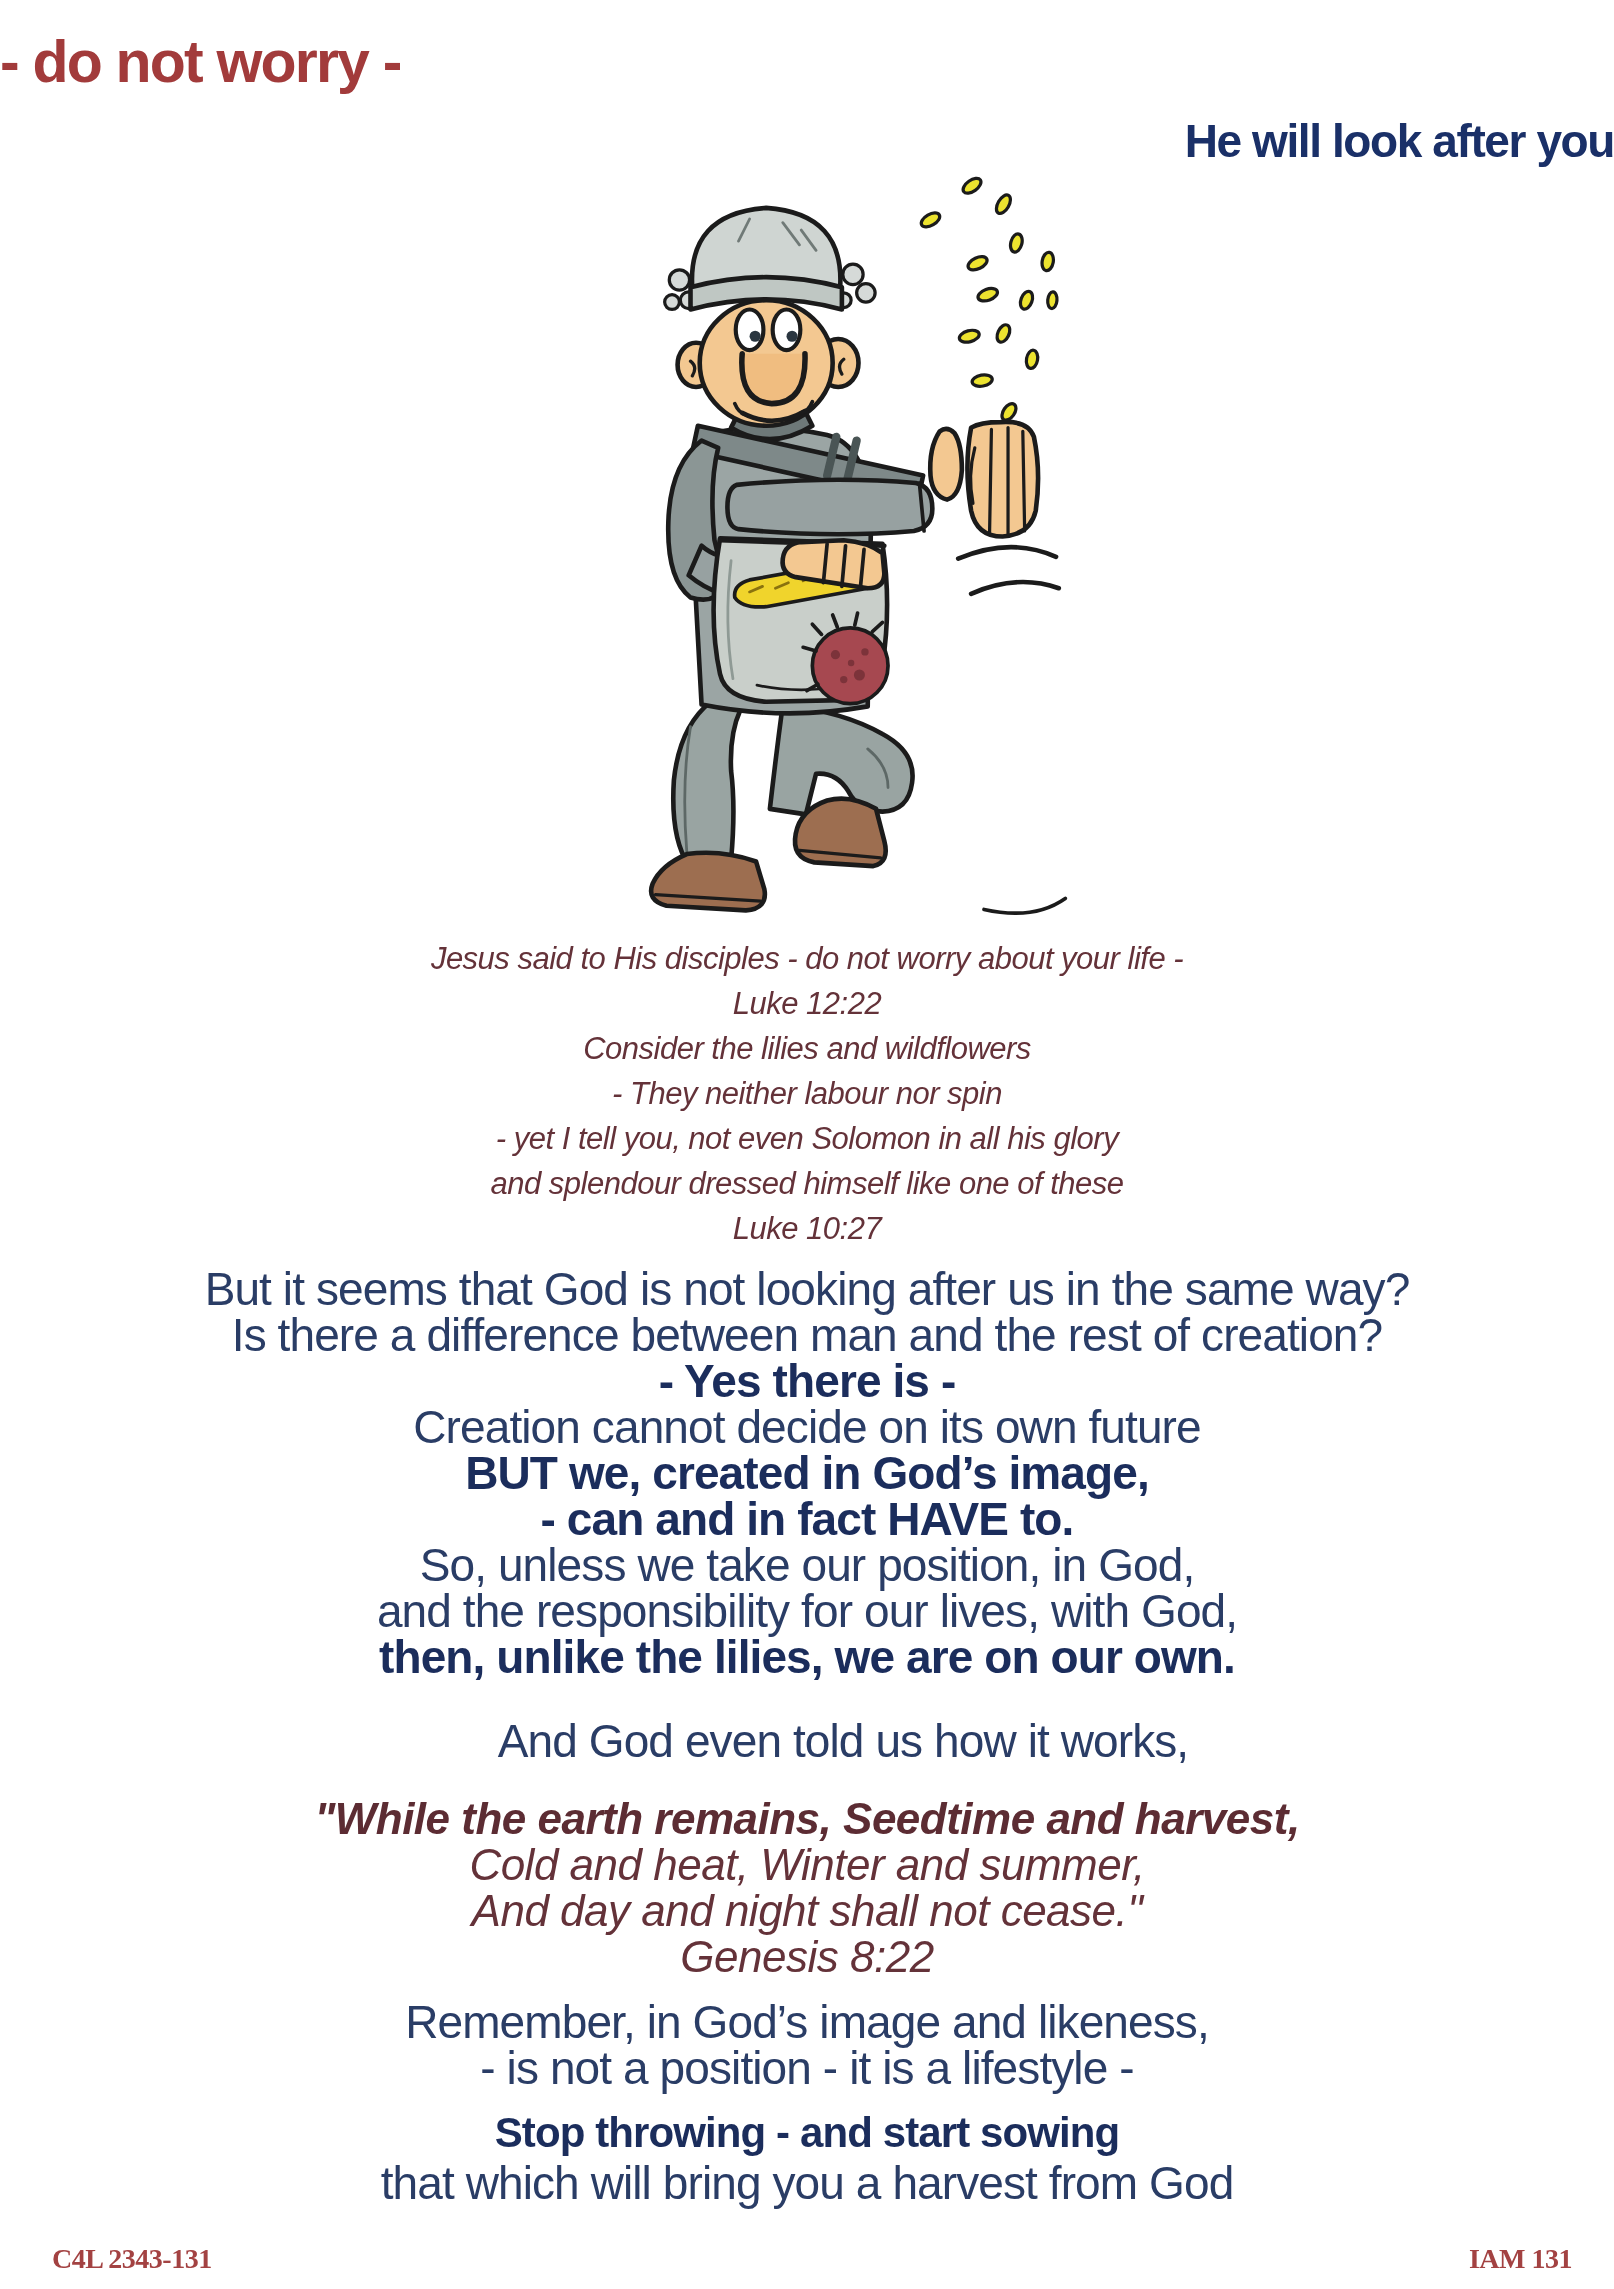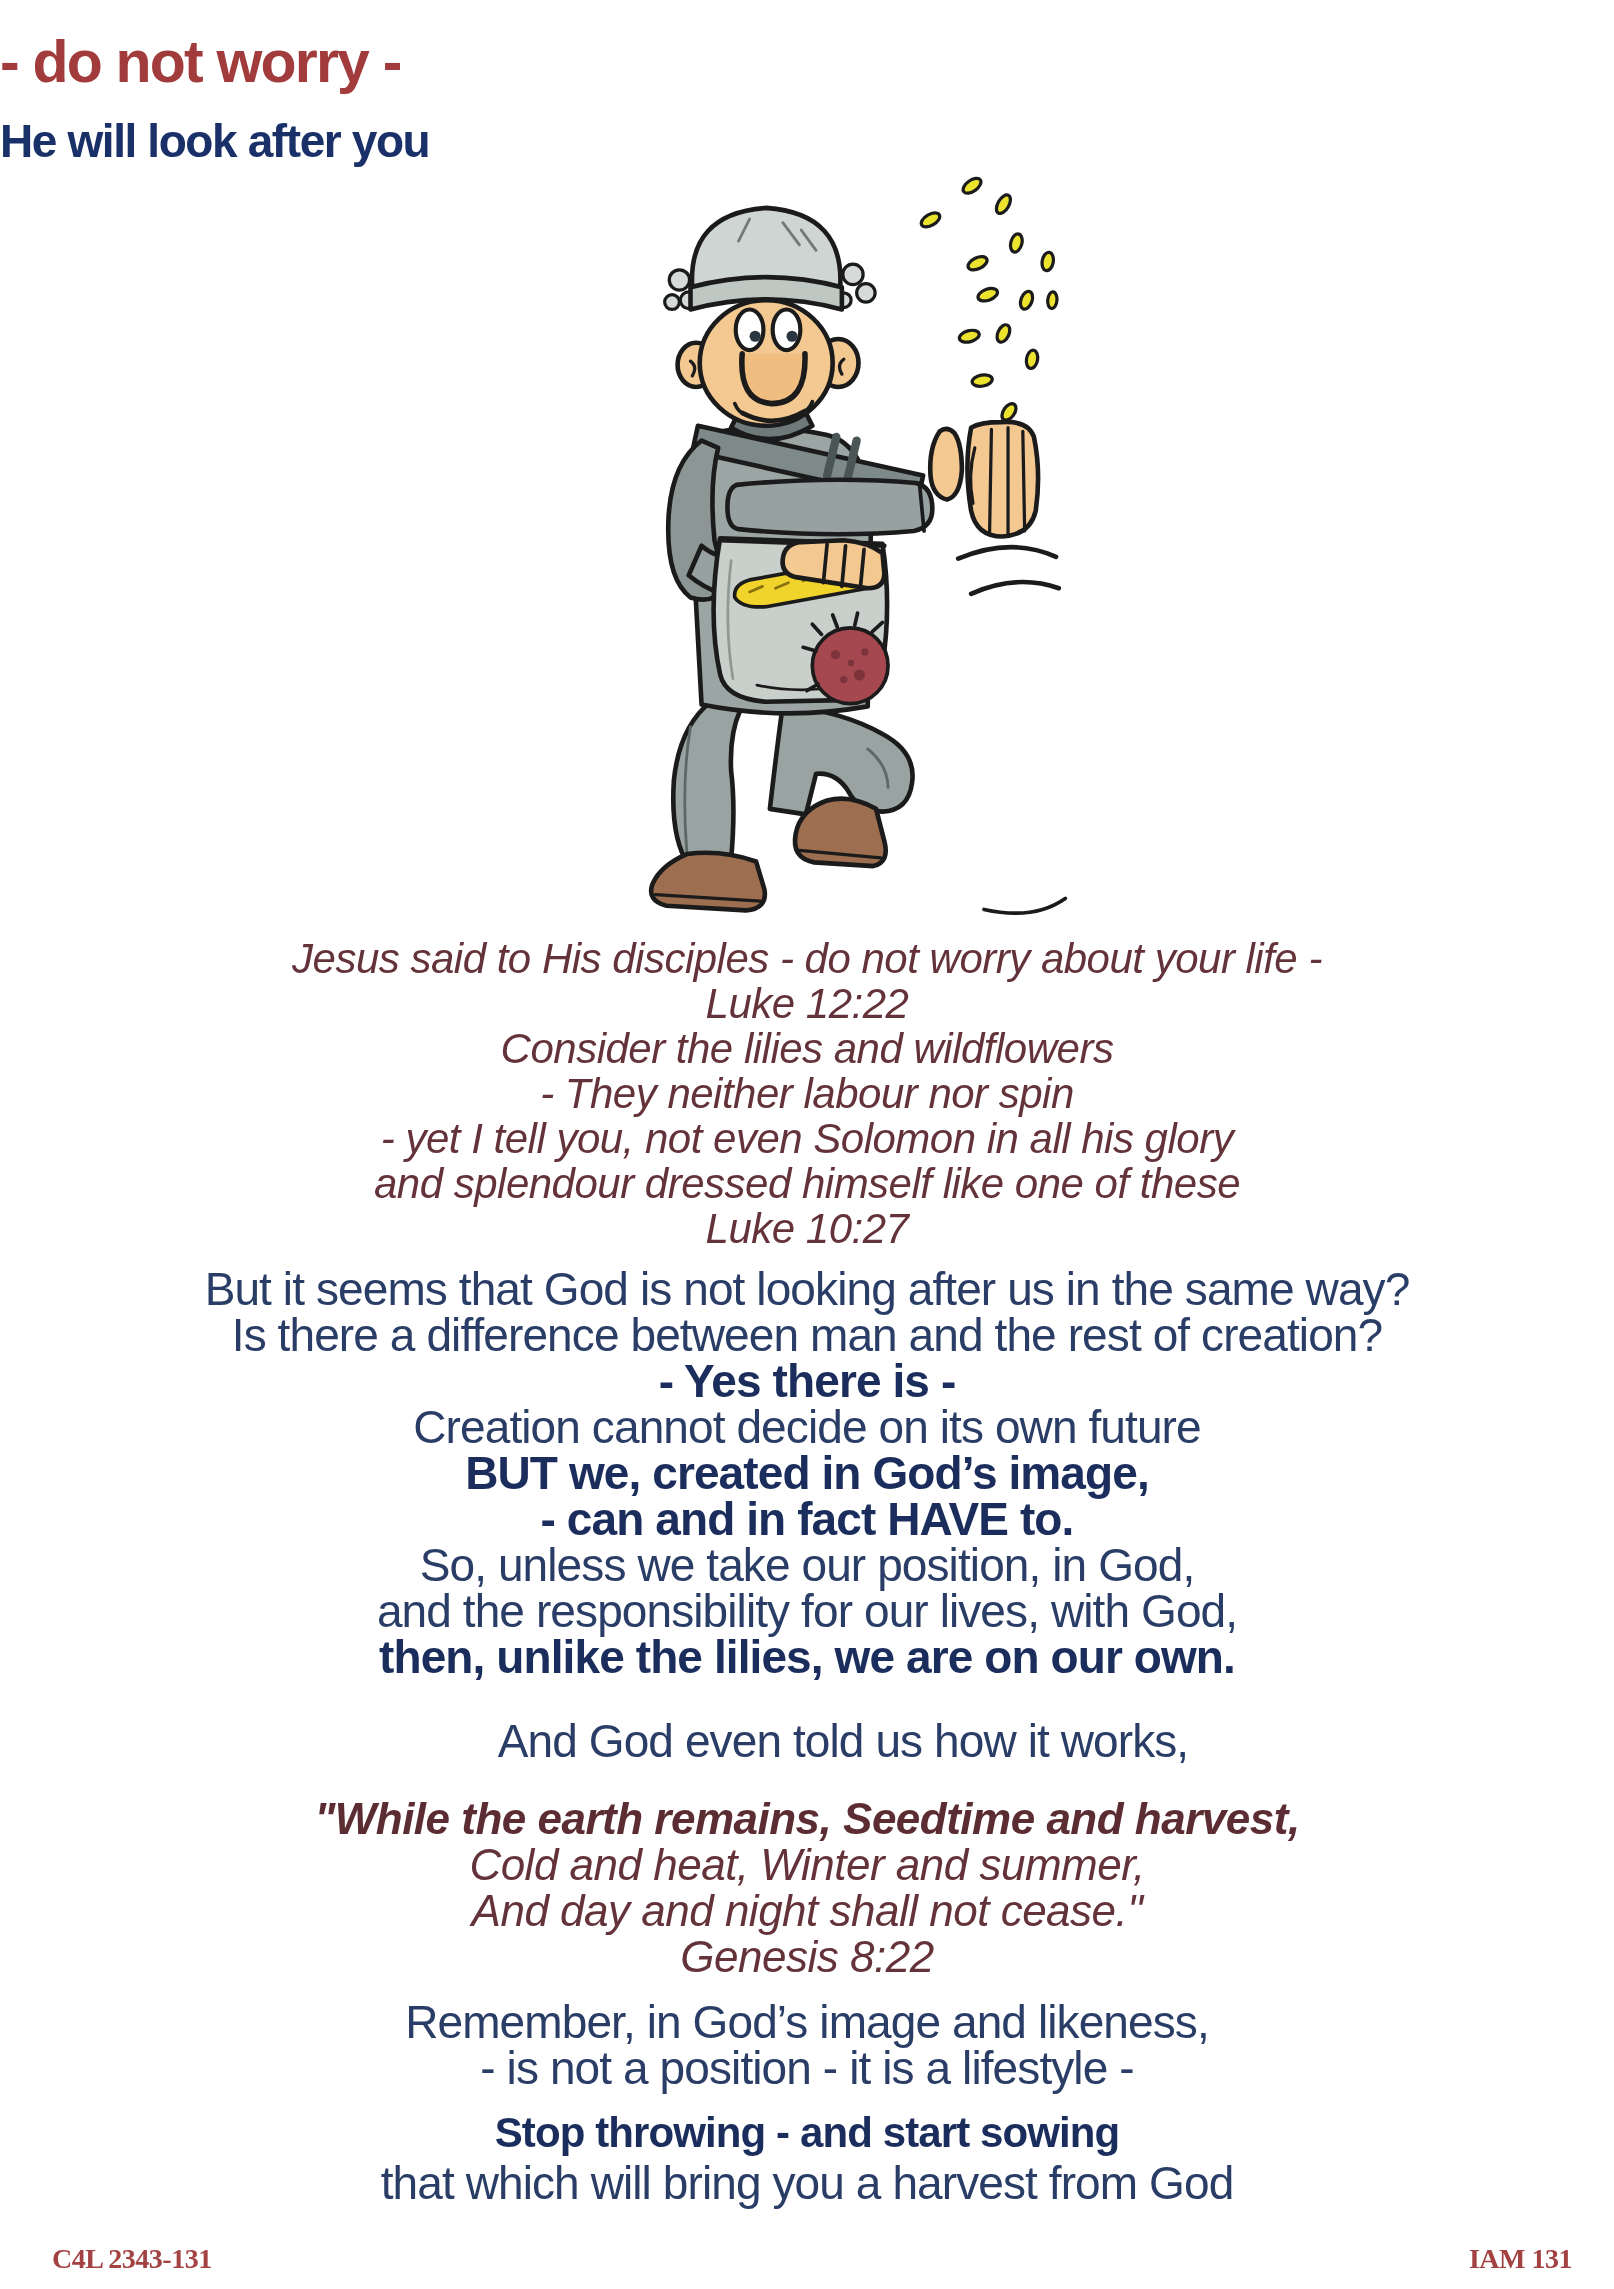--- a/index.html
+++ b/index.html
@@ -12,30 +12,30 @@
     overflow:hidden;
   }
   .cline{width:100%;text-align:center;}
   #title{
     position:absolute;top:33px;left:0;width:100%;
     text-align:left;font-size:59px;font-weight:bold;line-height:1;
     letter-spacing:-1.8px;color:#a23b3b;
   }
   #subtitle{
     position:absolute;top:118px;left:0;width:100%;
-    text-align:left;font-size:46px;font-weight:bold;line-height:1;
+    text-align:right;font-size:46px;font-weight:bold;line-height:1;
     letter-spacing:-1.4px;color:#1a3068;
   }
   #illustration{
     position:absolute;top:171px;left:646px;width:425px;height:780px;
   }
   .maroon-block{
     position:absolute;left:0;width:100%;
     font-style:italic;color:#643239;
-    font-size:42px;line-height:45px;letter-spacing:-0.5px;
+    font-size:31px;line-height:45px;letter-spacing:-0.5px;
   }
   #quote1{top:936px;}
   .navy-block{
     position:absolute;left:0;width:100%;
     color:#2a3d66;font-size:46px;line-height:46px;letter-spacing:-0.9px;
   }
   #body1{top:1266px;}
   #works{top:1718px;margin-left:36px;}
   .b{font-weight:bold;color:#1b2d5c;}
   #quote2{top:1796px;font-size:44px;line-height:46px;}

